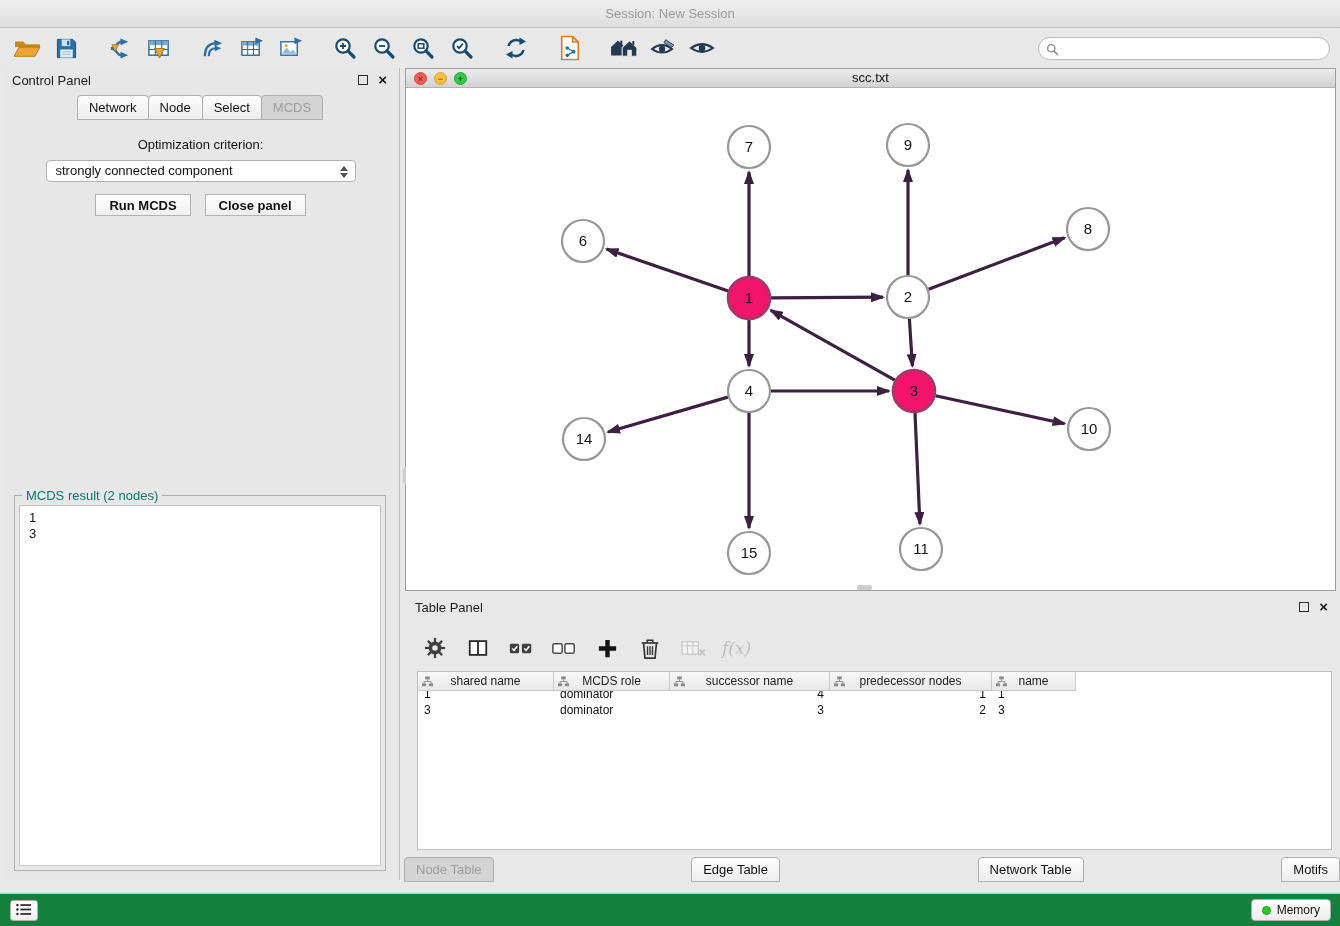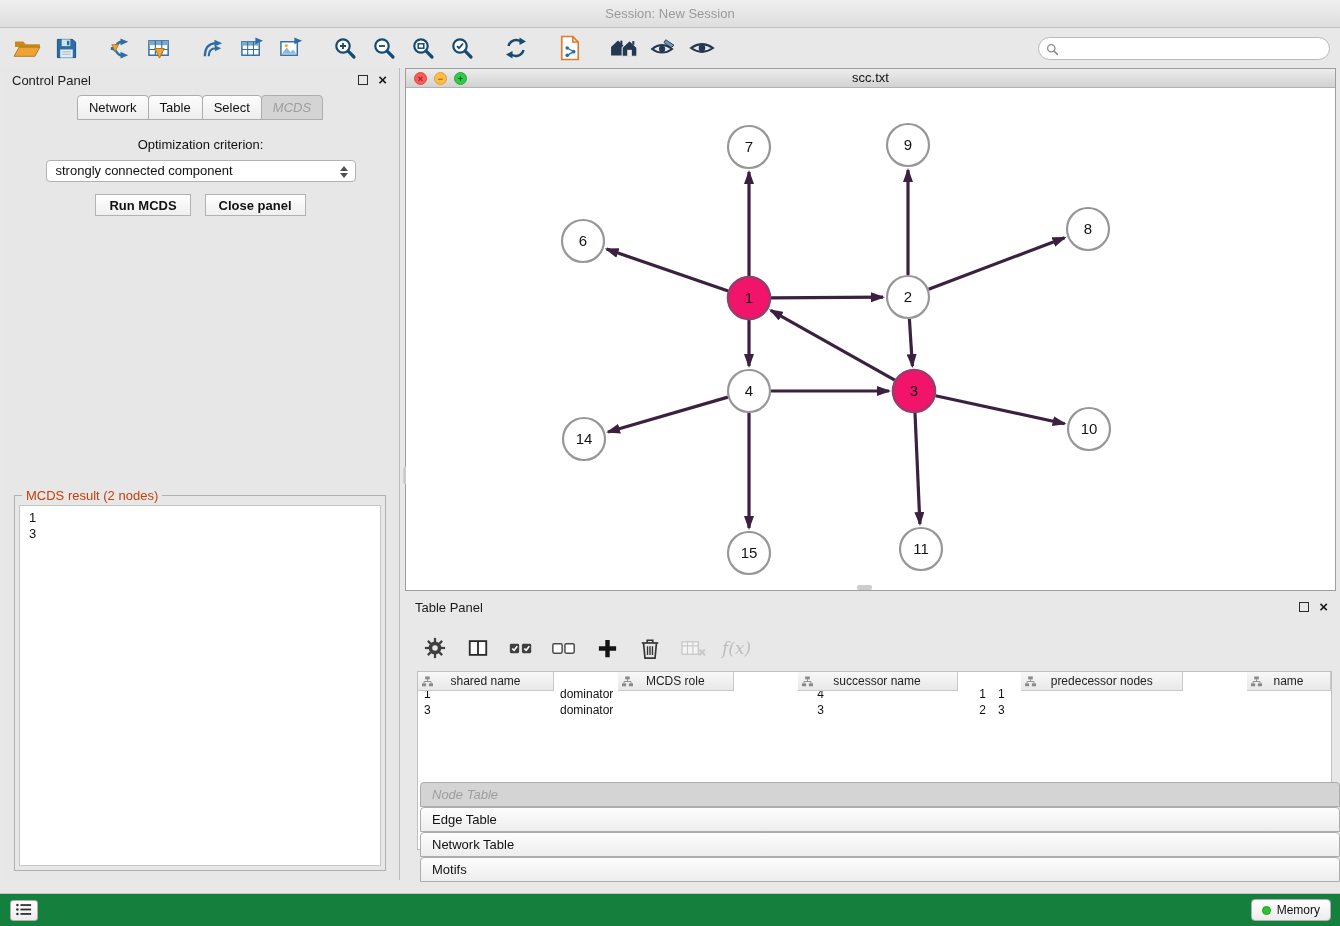--- a/index.html
+++ b/index.html
@@ -28,36 +28,36 @@
   .cpanel{position:absolute;left:2px;top:68px;width:398px;height:812px;
     background:#e7e7e7;border-right:1px solid #bcbcbc;}
   .phead{height:24px;position:relative;}
   .ptitle{position:absolute;left:10px;top:5px;font-size:13px;color:#1c1c1c;}
   .picons{position:absolute;right:12px;top:6px;display:flex;gap:10px;align-items:center;}
   .float-btn{width:10px;height:10px;border:1.6px solid #2b2b2b;display:inline-block;cursor:pointer;}
   .close-btn{font-size:15px;font-weight:bold;color:#1a1a1a;line-height:11px;cursor:pointer;}
   .tabs{display:flex;justify-content:center;margin-top:3px;text-align:right;}
   .tab{font-size:13px;padding:4px 11px;border:1px solid #adadad;color:#111;margin-left:-1px;
     background:linear-gradient(#fdfdfd,#ededed);border-radius:4px 4px 0 0;cursor:pointer;}
-  .tab.active{background:#d4d4d4;color:#9e9e9e;font-style:italic;}
+  .tab.active{background:#d4d4d4;color:#9e9e9e;}
   .opt-label{margin-top:17px;text-align:center;font-size:13px;color:#111;}
   .dropdown{position:relative;margin:8px auto 0;width:310px;height:22px;background:#fff;
     border:1px solid #b2b2b2;border-radius:4px;font-size:13px;line-height:20px;
     padding-left:9px;cursor:pointer;color:#111;}
   .stepper{position:absolute;right:4px;top:2px;width:14px;height:17px;}
   .stepper i{display:block;width:0;height:0;border-left:4px solid transparent;
     border-right:4px solid transparent;margin:2.5px auto;}
   .stepper .up{border-bottom:5px solid #4f4f4f;}
   .stepper .dn{border-top:5px solid #4f4f4f;}
   .cp-buttons{display:flex;justify-content:center;gap:14px;margin-top:12px;}
   .btn{font-size:13px;height:22px;padding:0 13px;border:1px solid #b2b2b2;border-radius:0;
     background:linear-gradient(#ffffff,#efefef);color:#111;cursor:pointer;font-family:inherit;font-weight:bold;}
   .result-box{position:absolute;left:12px;right:13px;top:427px;bottom:9px;border:1px solid #b0b0b0;}
   .result-legend{position:absolute;top:-8px;left:7px;background:#e7e7e7;padding:0 4px;
-    font-size:13px;color:#c2410c;}
+    font-size:13px;color:#0f766e;}
   .result-text{position:absolute;left:4px;right:4px;top:9px;bottom:4px;background:#fff;
     border:1px solid #c6c6c6;font-size:13px;color:#111;padding:4px 9px;line-height:16px;
     white-space:pre-line;overflow:auto;}
 
   
   .nwin{position:absolute;left:405px;top:68px;width:931px;height:523px;background:#fff;
     border:1px solid #9e9e9e;}
   .nw-titlebar{position:relative;height:19px;background:linear-gradient(#ededed,#d2d2d2);
     border-bottom:1px solid #b2b2b2;text-align:center;font-size:13px;line-height:18px;color:#111;}
   .tl-wrap{position:absolute;left:8px;top:3px;display:flex;gap:7px;}
@@ -74,29 +74,29 @@
 
   
   .tpanel{position:absolute;left:405px;top:595px;width:935px;height:293px;background:#e8e8e8;}
   .tp-toolbar{display:flex;align-items:center;gap:15px;margin:12px 0 0 16px;height:34px;}
   .tpbtn{min-width:28px;height:28px;border:none;background:transparent;padding:0;
     display:flex;align-items:center;justify-content:center;cursor:pointer;}
   .tpbtn.disabled{opacity:.55;cursor:default;}
   .fxicon{font-family:"DejaVu Serif",serif;font-style:italic;font-size:17px;color:#9a9a9a;}
   .tablewrap{position:absolute;left:12px;right:8px;top:76px;bottom:38px;background:#fff;
     border:1px solid #c0c0c0;overflow:hidden;}
-  .thead{display:flex;height:14px;justify-content:space-between;}
+  .thead{display:flex;height:14px;}
   .th{position:relative;height:19px;background:linear-gradient(#f8f8f8,#e8e8e8);
     border-right:1px solid #c9c9c9;border-bottom:1px solid #c9c9c9;font-size:12px;
     display:flex;align-items:center;justify-content:center;color:#222;cursor:pointer;}
   .th .sorticon{position:absolute;left:4px;top:4px;}
   .tr{display:flex;height:16px;line-height:16px;font-size:12px;color:#111;cursor:default;}
   .td{padding:0 6px;overflow:hidden;white-space:nowrap;}
   .td.num{text-align:right;}
-  .tp-tabs{position:absolute;left:16px;right:0;bottom:6px;display:flex;justify-content:flex-start;flex-direction:column;}
+  .tp-tabs{position:absolute;left:0;right:0;bottom:6px;display:flex;justify-content:space-between;}
 
   
   .statusbar{position:absolute;left:0;bottom:0;width:100%;height:33px;background:#15803d;
     border-top:1px solid #c3c3c3;}
   .sb-menu{position:absolute;left:10px;top:6px;width:28px;height:21px;border:1px solid #b0b0b0;
     border-radius:3px;background:linear-gradient(#fff,#ececec);display:flex;align-items:center;
     justify-content:center;cursor:pointer;}
   .sb-mem{position:absolute;right:9px;top:5px;height:22px;border:1px solid #b0b0b0;border-radius:4px;
     background:linear-gradient(#fff,#ececec);display:flex;align-items:center;gap:6px;
     padding:0 10px;font-size:12px;color:#111;cursor:pointer;font-family:inherit;}
@@ -264,21 +264,21 @@
   <div class="cpanel">
     <div class="phead">
       <span class="ptitle">Control Panel</span>
       <span class="picons">
         <span class="float-btn"></span>
         <span class="close-btn">×</span>
       </span>
     </div>
     <div class="tabs" id="cp-tabs">
         <div class="tab">Network</div>
-        <div class="tab">Table</div>
+        <div class="tab">Node</div>
         <div class="tab">Select</div>
         <div class="tab active">MCDS</div>
       </div>
     <div class="opt-label">Optimization criterion:</div>
     <div class="dropdown">
       <span>strongly connected component</span>
       <span class="stepper">
           <i class="up"></i>
           <i class="dn"></i>
         </span>

